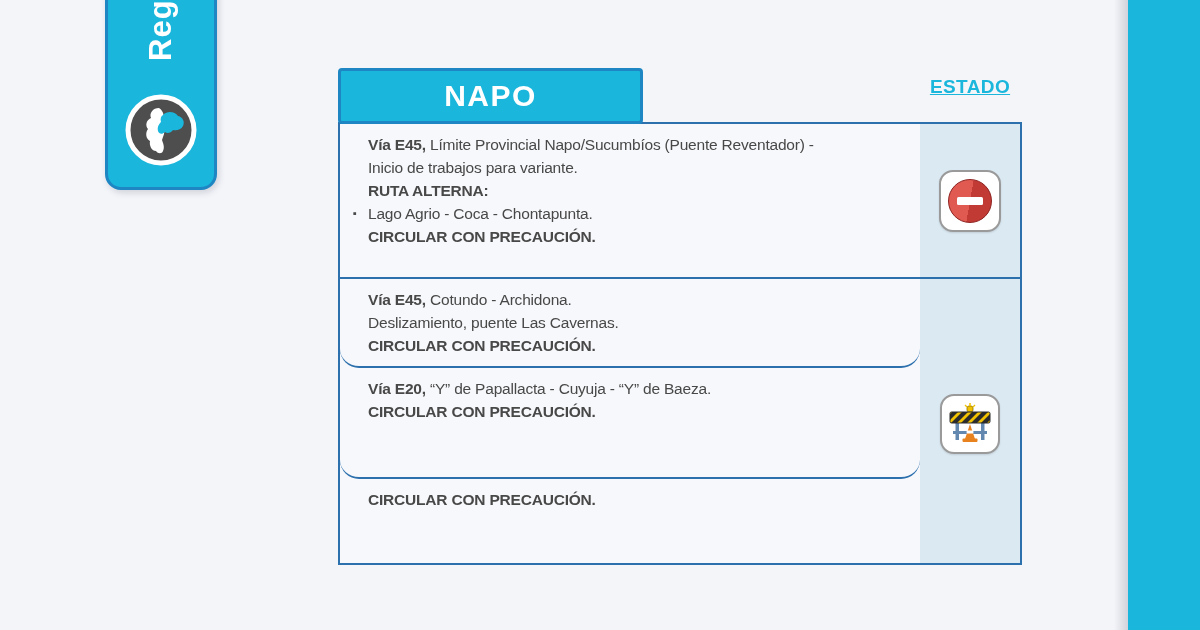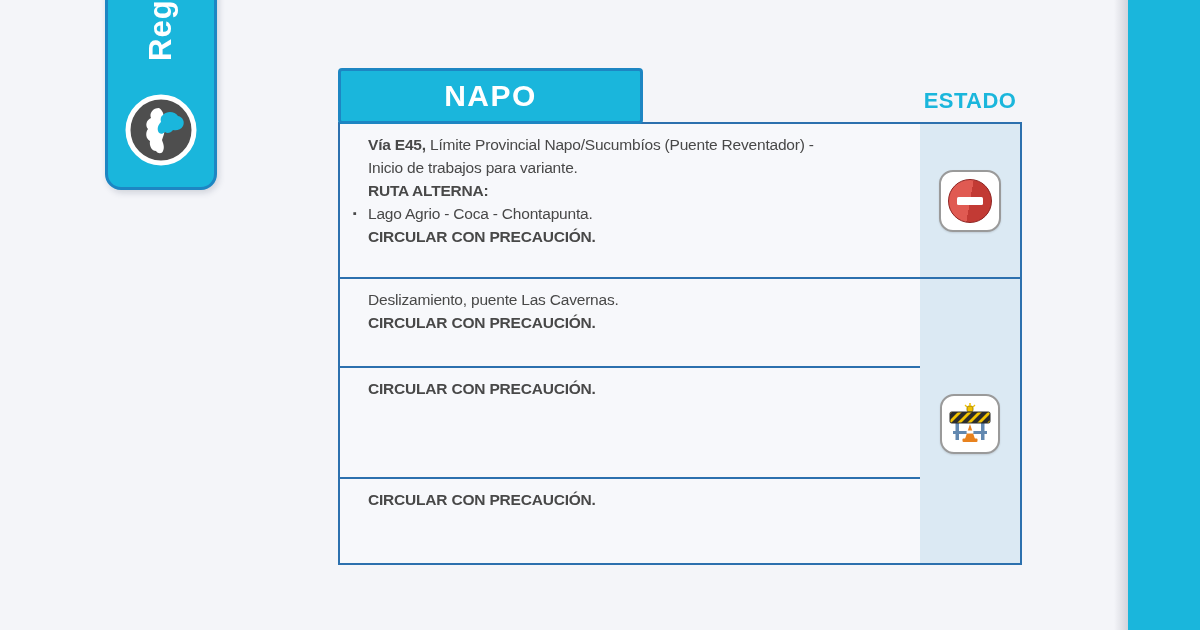--- a/index.html
+++ b/index.html
@@ -53,39 +53,39 @@
   .napo-header{
     position:absolute;left:338px;top:68px;width:305px;height:56px;
     background:var(--accent);
     border:3px solid var(--accent-border);
     border-radius:4px;
     display:flex;align-items:center;justify-content:center;
     color:#fff;font-size:30px;font-weight:bold;letter-spacing:1.5px;
     z-index:3;
   }
   .estado-header{
-    position:absolute;left:920px;top:88px;width:100px;
+    position:absolute;left:920px;top:76px;width:100px;
     text-align:center;color:var(--accent);
-    font-size:22px;font-weight:bold;letter-spacing:.4px;
+    font-size:19px;font-weight:bold;letter-spacing:.4px;text-decoration:underline;
   }
   .road-table{
     position:absolute;left:338px;top:122px;width:684px;height:443px;
     border:2.5px solid var(--table-border);
     background:var(--row-bg);
     display:flex;flex-direction:column;
     z-index:2;
   }
   .row{display:flex;}
   .row-1{height:155px;border-bottom:2.5px solid var(--table-border);}
   .row-2{height:89px;}
   .row-3{height:111px;}
   .row-4{flex:1;}
   .row-text{
     flex:1;padding:9px 14px 8px 28px;
-    font-size:15.5px;line-height:23px;letter-spacing:-0.2px;
+    font-size:15.5px;line-height:23px;letter-spacing:-0.2px;border-radius:19px;
   }
   .row-2 .row-text,.row-3 .row-text{border-bottom:2.5px solid var(--table-border);}
   .estado-cell{
     width:100px;background:var(--estado-bg);
     display:flex;align-items:center;justify-content:center;
   }
   .bold{font-weight:bold;}
   .line{position:relative;}
   .bullet-mark{
     position:absolute;left:-15px;top:0;font-size:11px;color:var(--text);
@@ -143,28 +143,30 @@
       <div class="status-tile tile-closed">
         <div class="no-entry">
             <div class="bar"></div>
           </div>
       </div>
     </div>
   </div>
 
   <div class="row row-2">
     <div class="row-text">
+      <div class="line"><span class="bold">Vía E45,</span> <span>Cotundo - Archidona.</span></div>
       <div class="line">Deslizamiento, puente Las Cavernas.</div>
       <div class="line bold">CIRCULAR CON PRECAUCIÓN.</div>
     </div>
     <div class="estado-cell"></div>
   </div>
 
   <div class="row row-3">
     <div class="row-text">
+      <div class="line"><span class="bold">Vía E20,</span> <span>“Y” de Papallacta - Cuyuja - “Y” de Baeza.</span></div>
       <div class="line bold">CIRCULAR CON PRECAUCIÓN.</div>
     </div>
     <div class="estado-cell">
       <div class="status-tile tile-works">
         <svg width="48" height="48" viewBox="0 0 48 48">
           <rect x="21" y="6" width="6" height="6" rx="2" fill="#f2c200" stroke="#8a7000" stroke-width="0.8"></rect>
           <line x1="24" y1="3" x2="24" y2="6" stroke="#f2c200" stroke-width="1.5"></line>
           <line x1="19" y1="5" x2="21" y2="7" stroke="#f2c200" stroke-width="1.2"></line>
           <line x1="29" y1="5" x2="27" y2="7" stroke="#f2c200" stroke-width="1.2"></line>
           <rect x="9.5" y="23" width="3.5" height="17" fill="#6288b0"></rect>

